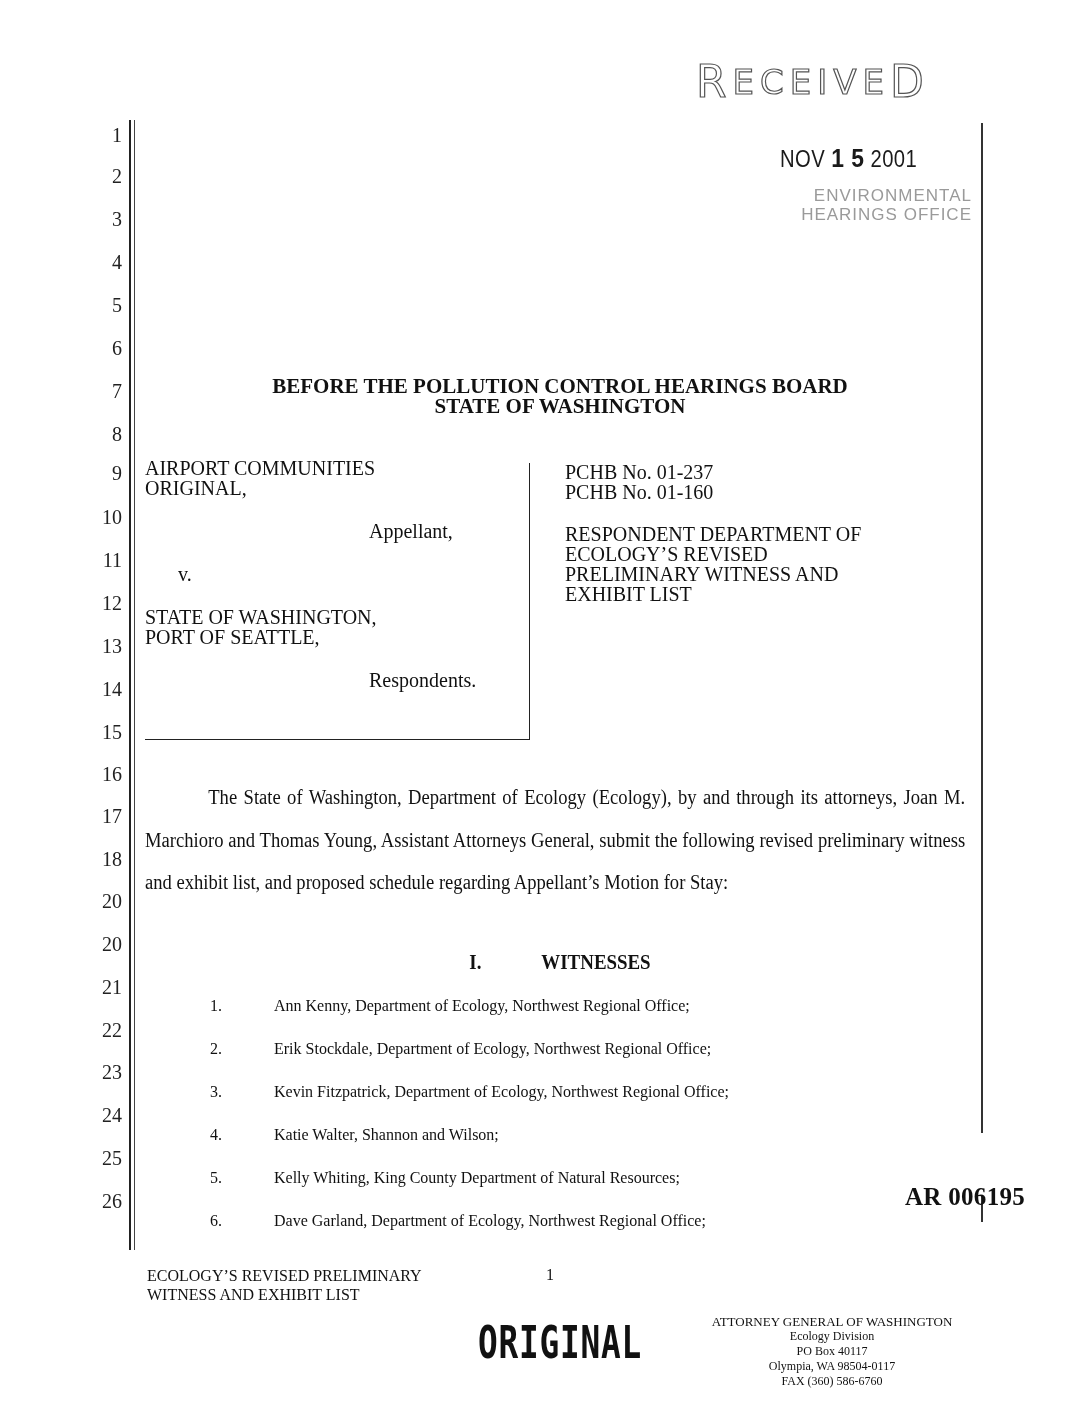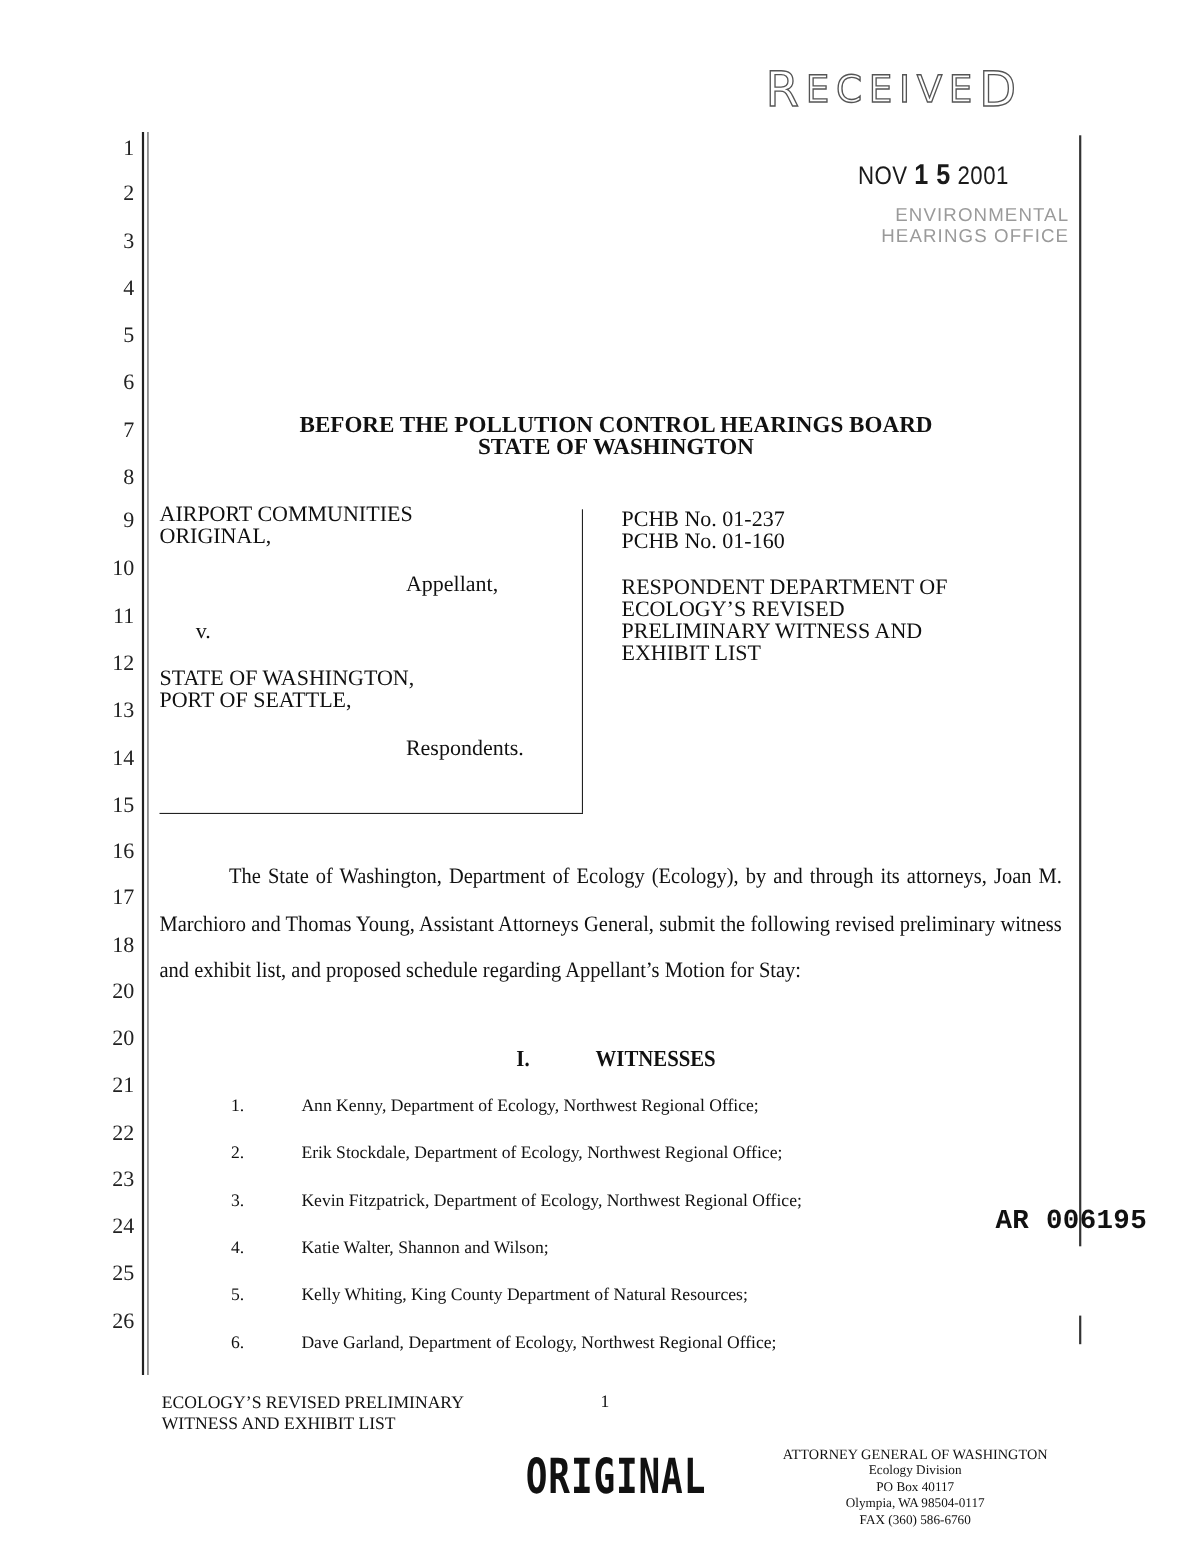--- a/index.html
+++ b/index.html
@@ -42,21 +42,21 @@
   .body-para { left: 145px; top: 776px; width: 820px; font-size: 20px; line-height: 42.5px;
     text-align: justify; transform: scaleX(0.93); transform-origin: left; width: 882px; }
   .section-heading { left: 140px; width: 840px; top: 950px; text-align: center;
     font-weight: bold; font-size: 21px; transform: scaleX(0.9); }
   .section-heading .num { display: inline-block; width: 80px; text-align: left; }
 
   .witness { left: 210px; font-size: 16px; line-height: 20px; white-space: nowrap; }
   .witness .n { display: inline-block; width: 64px; }
 
   
-  .bates { left: 905px; top: 1095px; font-family: Liberation Mono, monospace;
+  .bates { left: 905px; top: 1183px; font-family: Liberation Serif, serif;
     font-weight: bold; font-size: 25px; color: #111; letter-spacing: 0.3px; }
 
   
   .footer-title { left: 147px; top: 1266px; font-size: 16px; line-height: 19px; }
   .footer-page { left: 546px; top: 1266px; font-size: 16px; }
   .footer-address { left: 700px; top: 1266px; width: 264px; text-align: center;
     font-size: 12px; line-height: 15px; margin-top: 48px; }
   .footer-address .first { font-size: 13px; }
   .original-stamp { left: 478px; top: 1318px; font-family: "DejaVu Sans Mono", monospace;
     font-weight: bold; font-size: 42px; letter-spacing: 1px; color: #111; transform: scaleX(0.78) scaleY(1.05); transform-origin: left; }

